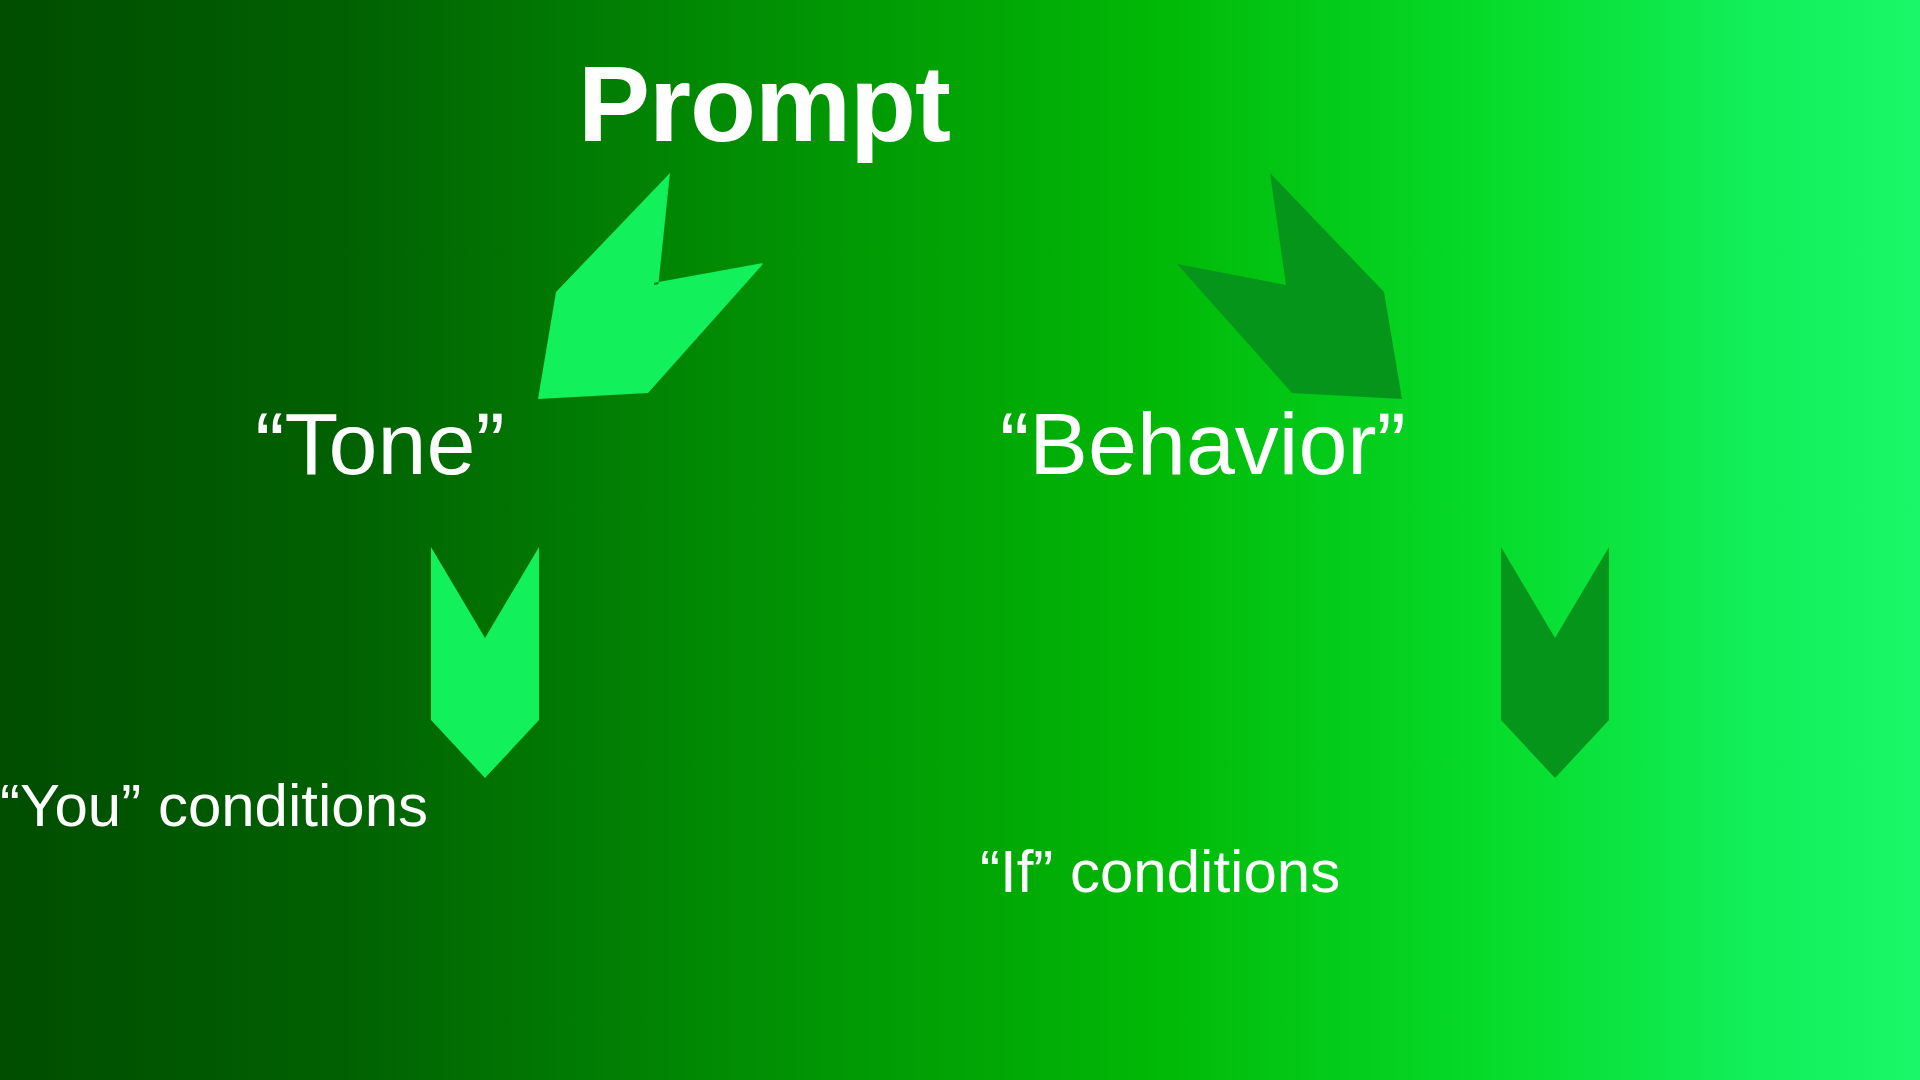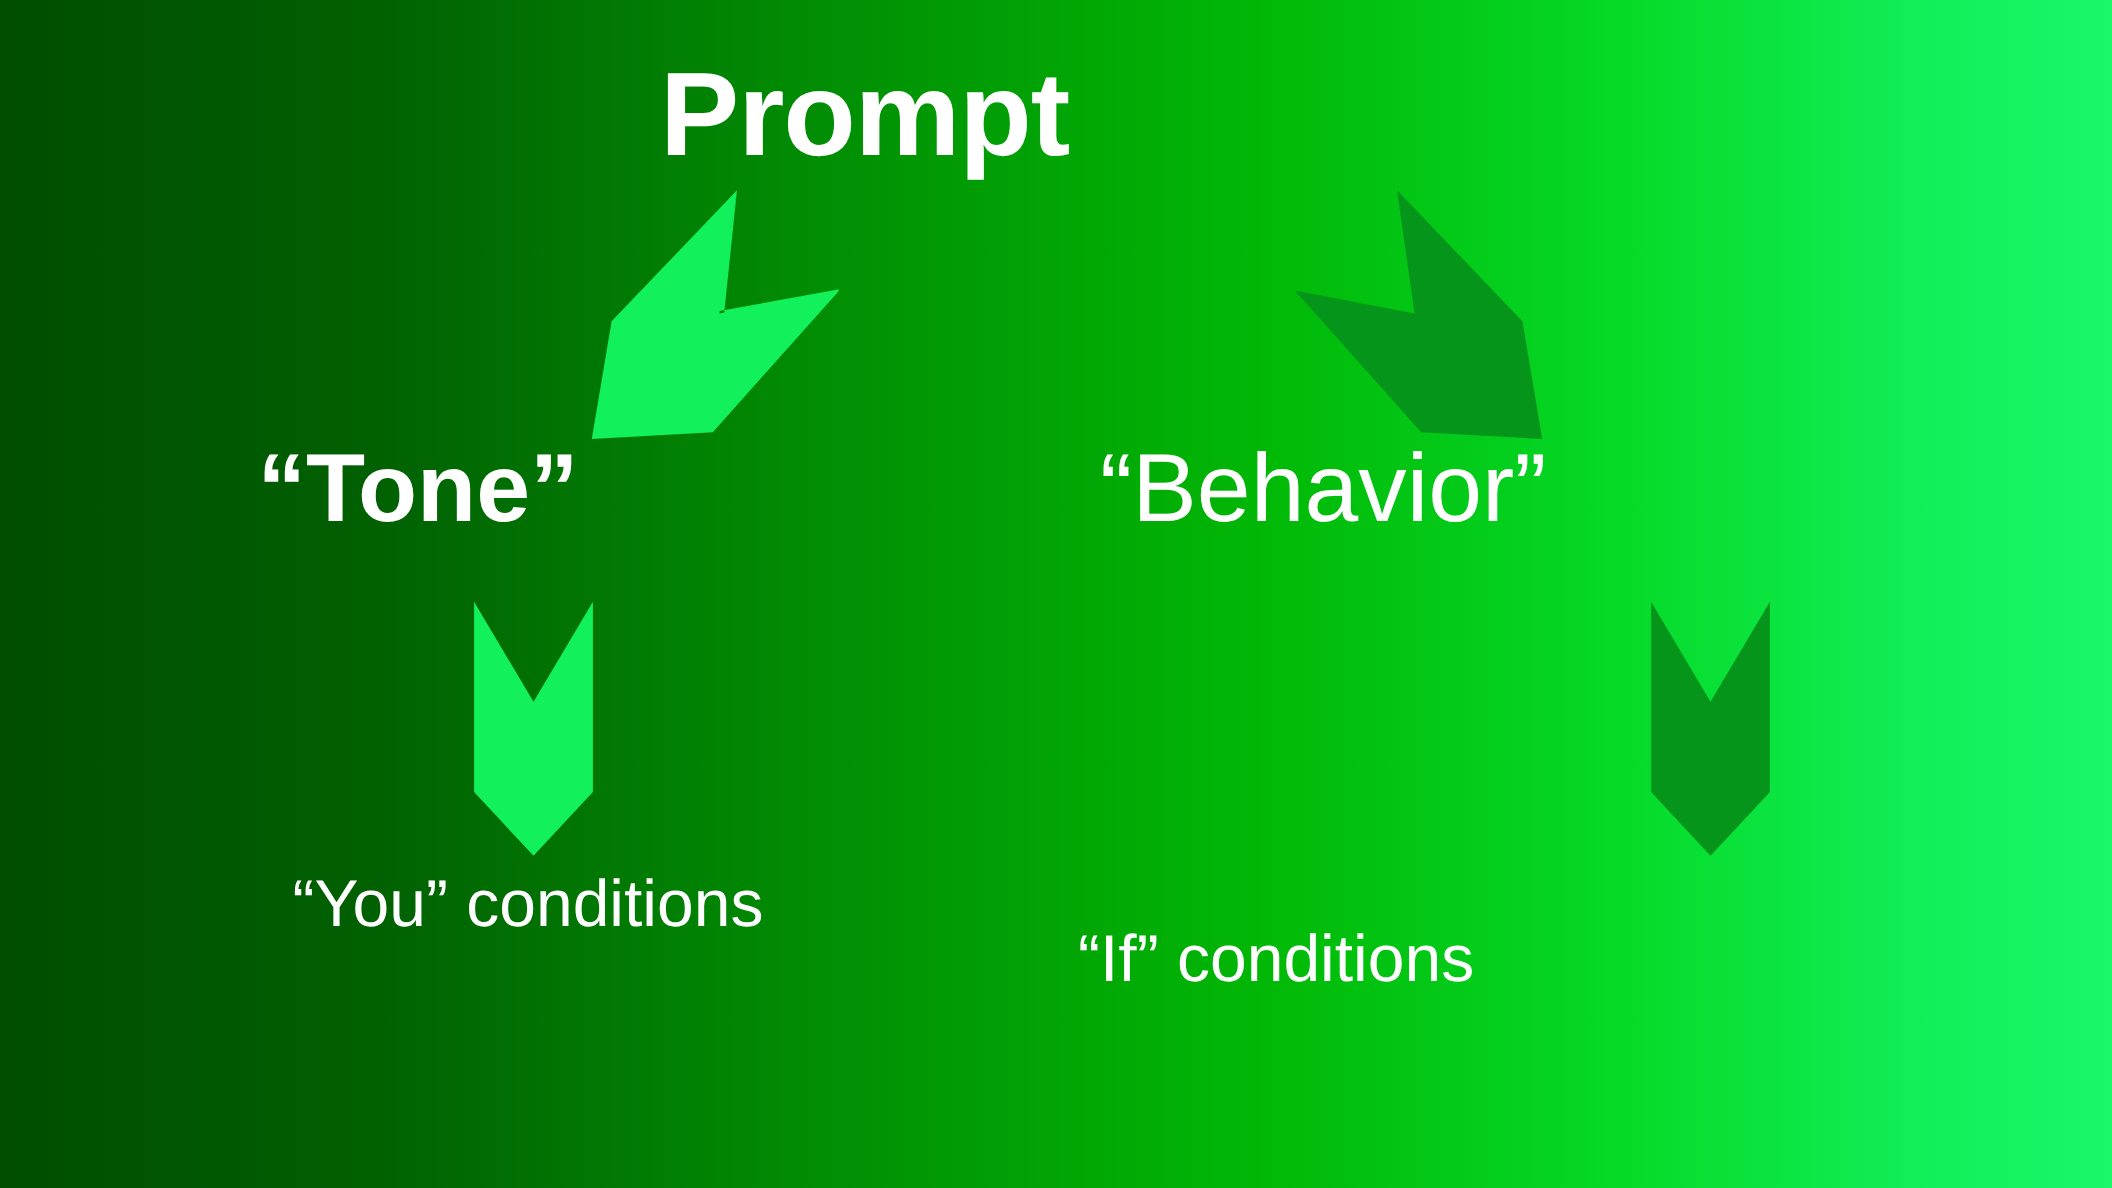--- a/index.html
+++ b/index.html
@@ -35,62 +35,59 @@
     left: 0;
     width: 1528px;
     text-align: center;
     color: #ffffff;
     font-size: 108px;
     font-weight: 700;
     letter-spacing: -1px;
     line-height: 1.0;
     white-space: nowrap;
     user-select: none;
-    padding-left: 22px;
   }
 
   
   .mid-label {
     position: absolute;
     color: #ffffff;
     font-size: 88px;
     font-weight: 300;
     line-height: 1.0;
     white-space: nowrap;
     user-select: none;
   }
   #label-tone {
     top: 400px;
     left: 0;
     width: 760px;
     text-align: center;
-    font-weight: bold;
   }
   #label-behavior {
     top: 400px;
     left: 1000px;
     width: 640px;
     text-align: left;
   }
 
   
   .bottom-label {
     position: absolute;
     color: #ffffff;
     font-size: 60px;
     font-weight: 300;
     line-height: 1.0;
     white-space: nowrap;
     user-select: none;
   }
   #label-you {
-    top: 792px;
+    top: 776px;
     left: 0;
     width: 960px;
-    text-align: center;
   }
   #label-if {
     top: 842px;
     left: 980px;
     width: 940px;
     text-align: left;
   }
 
   
   .arrow-svg {

